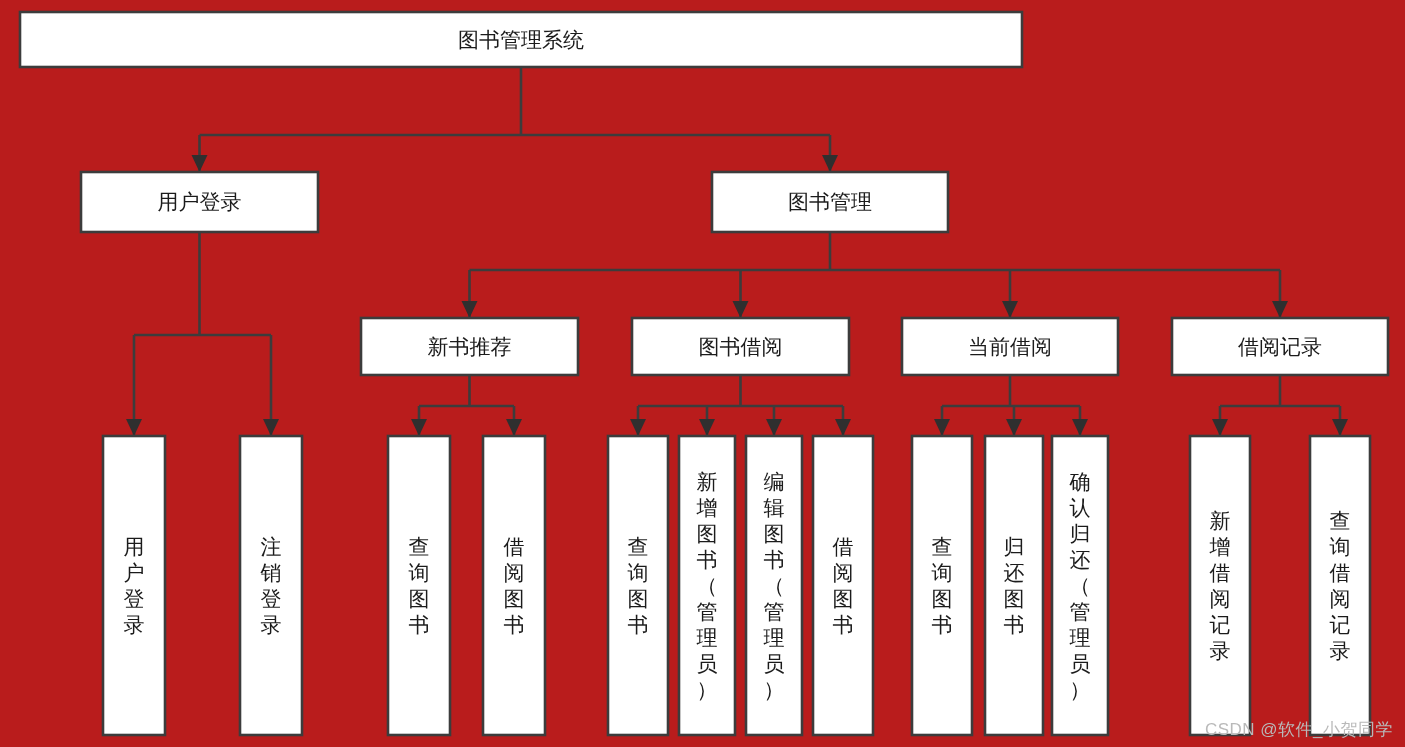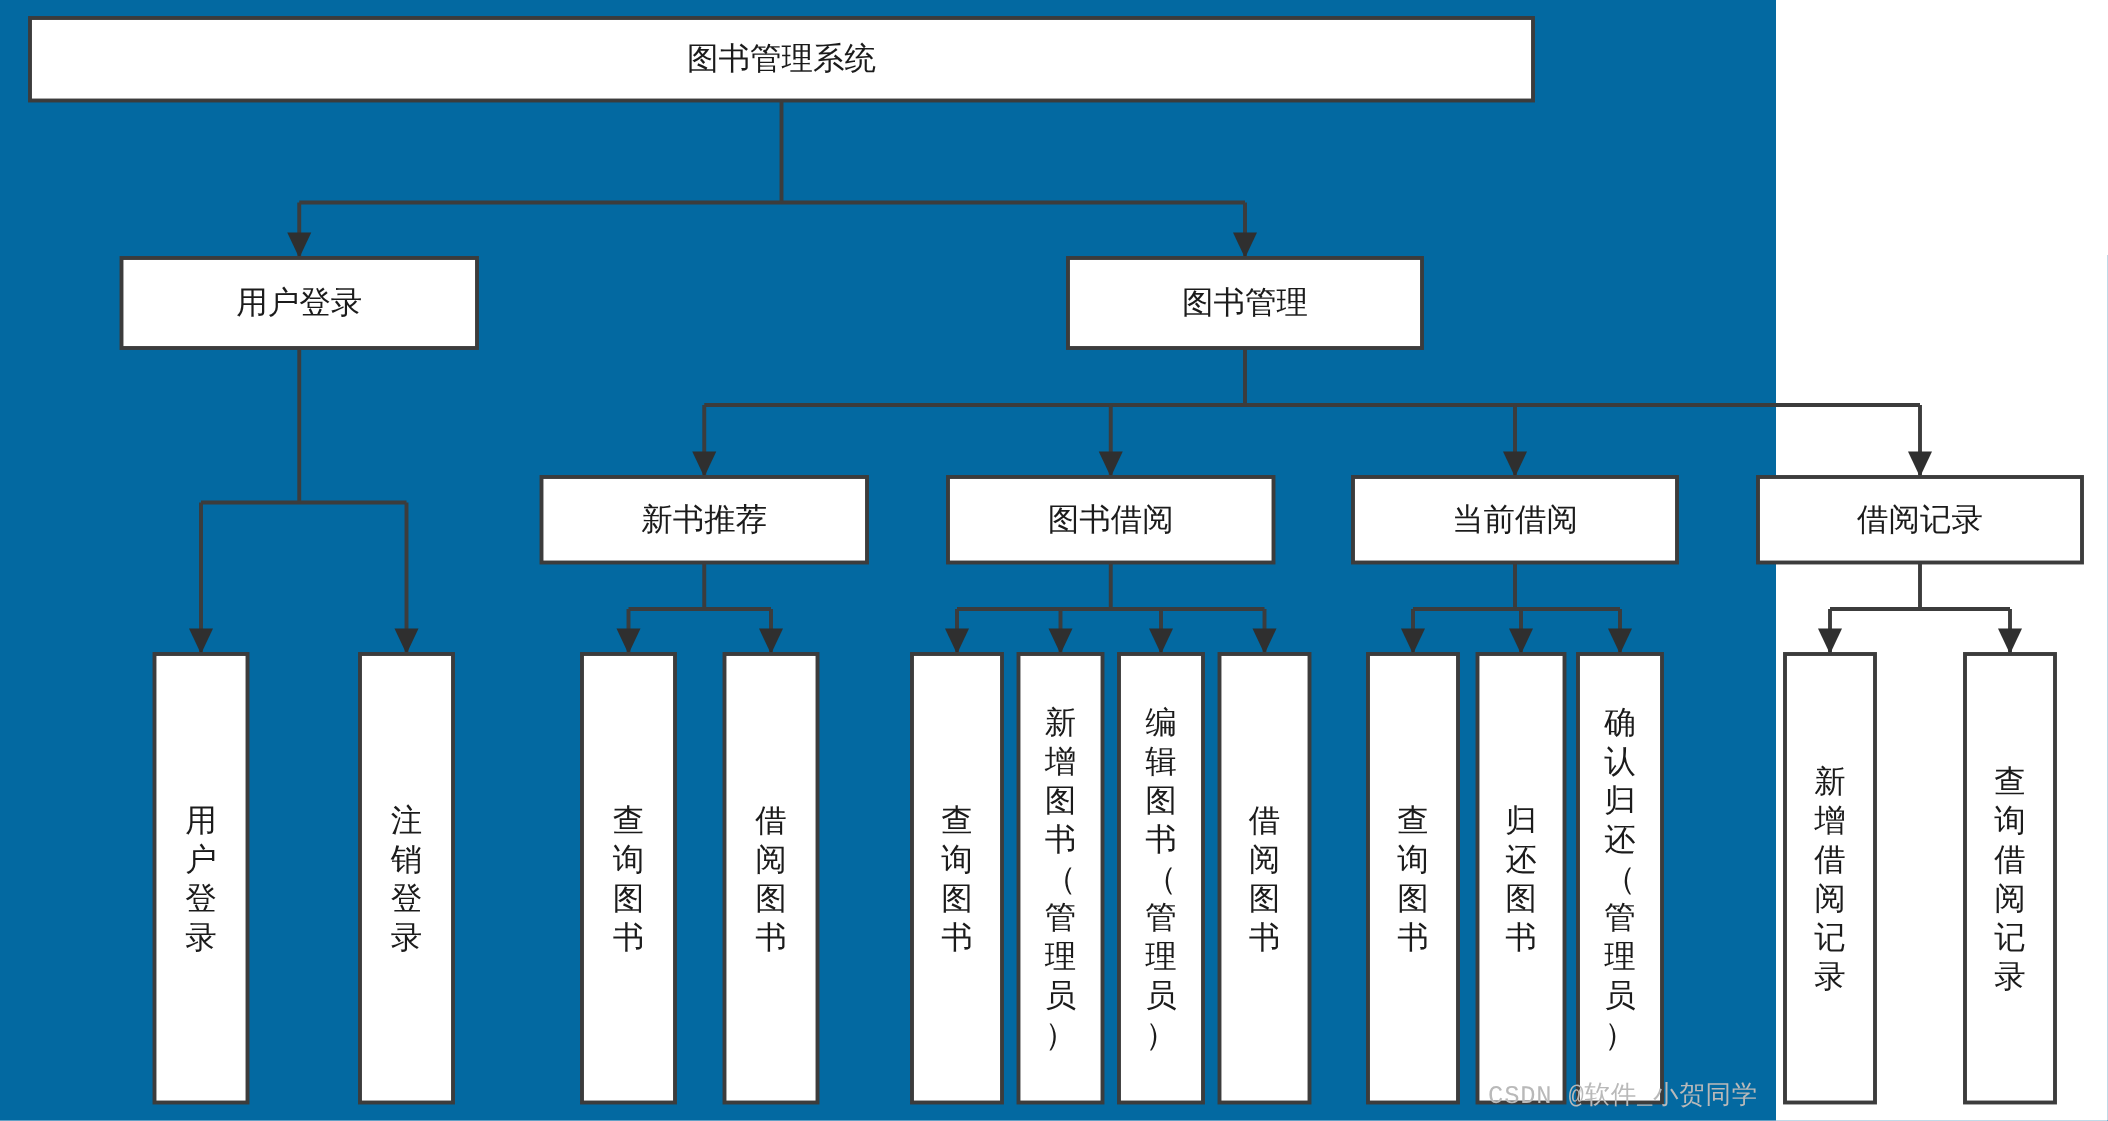--- a/index.html
+++ b/index.html
@@ -9,23 +9,23 @@
     background: #ffffff;
   }
   body {
     width: 1405px;
     height: 747px;
     overflow: hidden;
     font-family: "DejaVu Sans", "Liberation Sans", sans-serif;
   }
   #diagram-root {
     position: relative;
-    width: 1184px;
+    width: 1405px;
     height: 747px;
-    background: #0369a1;
+    background: #b91c1c;
   }
   svg#diagram-canvas {
     position: absolute;
     left: 0;
     top: 0;
     width: 1405px;
     height: 747px;
     display: block;
   }
   .node-box {
@@ -55,21 +55,21 @@
     font-family: "DejaVu Sans", "Liberation Sans", sans-serif;
     font-size: 21px;
     fill: #1b1b1b;
     text-anchor: middle;
     white-space: pre;
   }
   .watermark-text {
     position: absolute;
     right: 12px;
     bottom: 6px;
-    font-family: Liberation Mono, monospace;
+    font-family: Liberation Sans, sans-serif;
     font-size: 17px;
     color: #b9b9b9;
     letter-spacing: 0.5px;
     user-select: none;
     white-space: nowrap;
   }
 </style>
 </head>
 <body>
 

